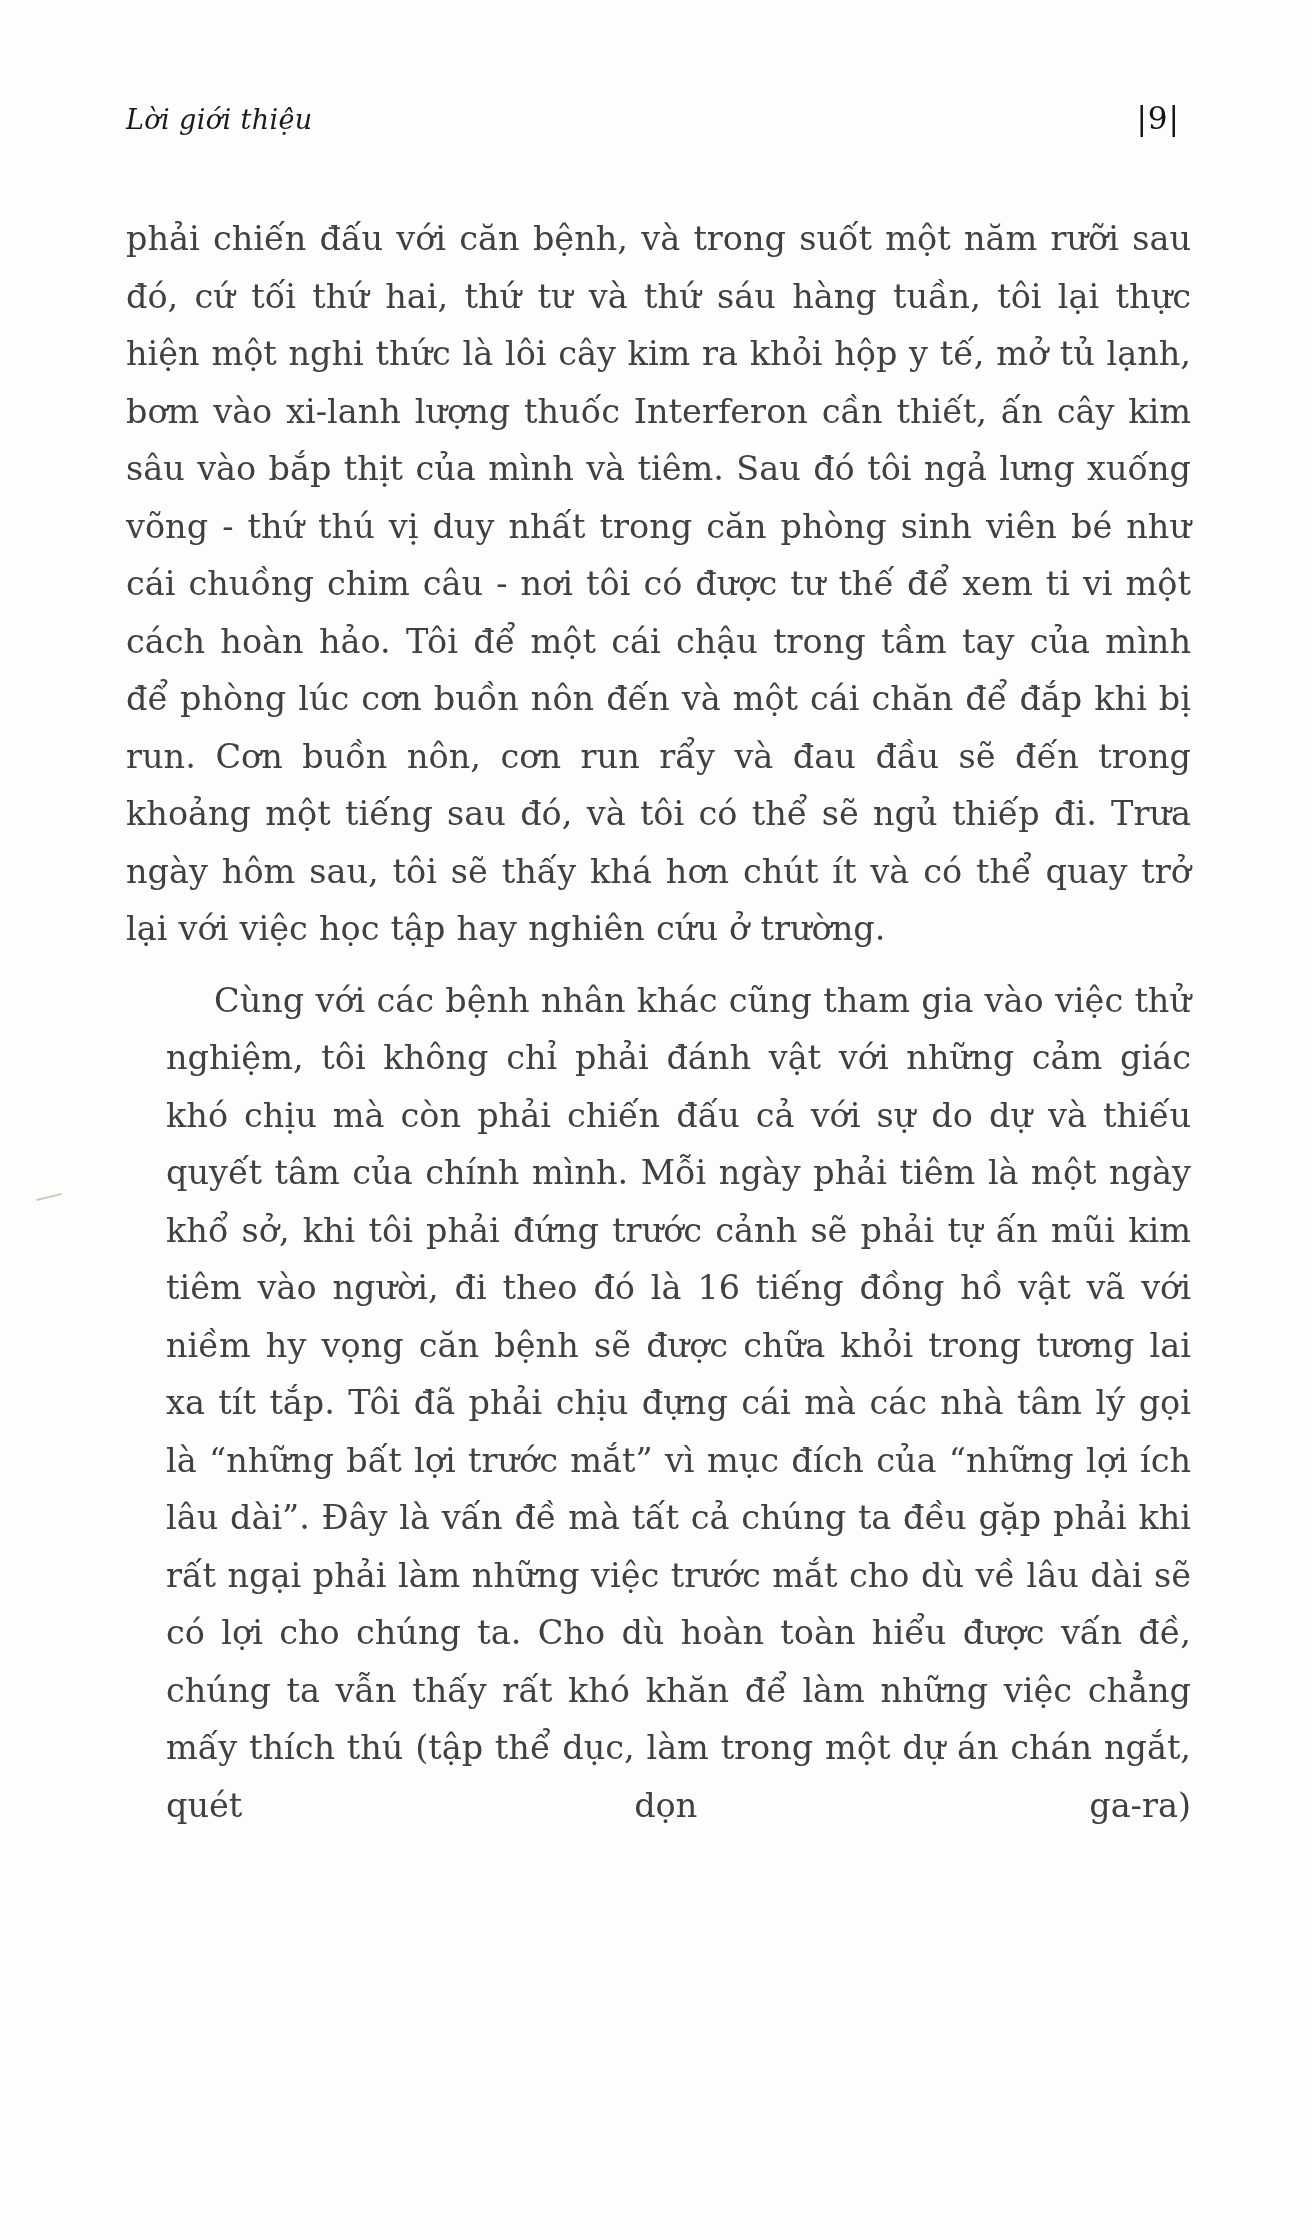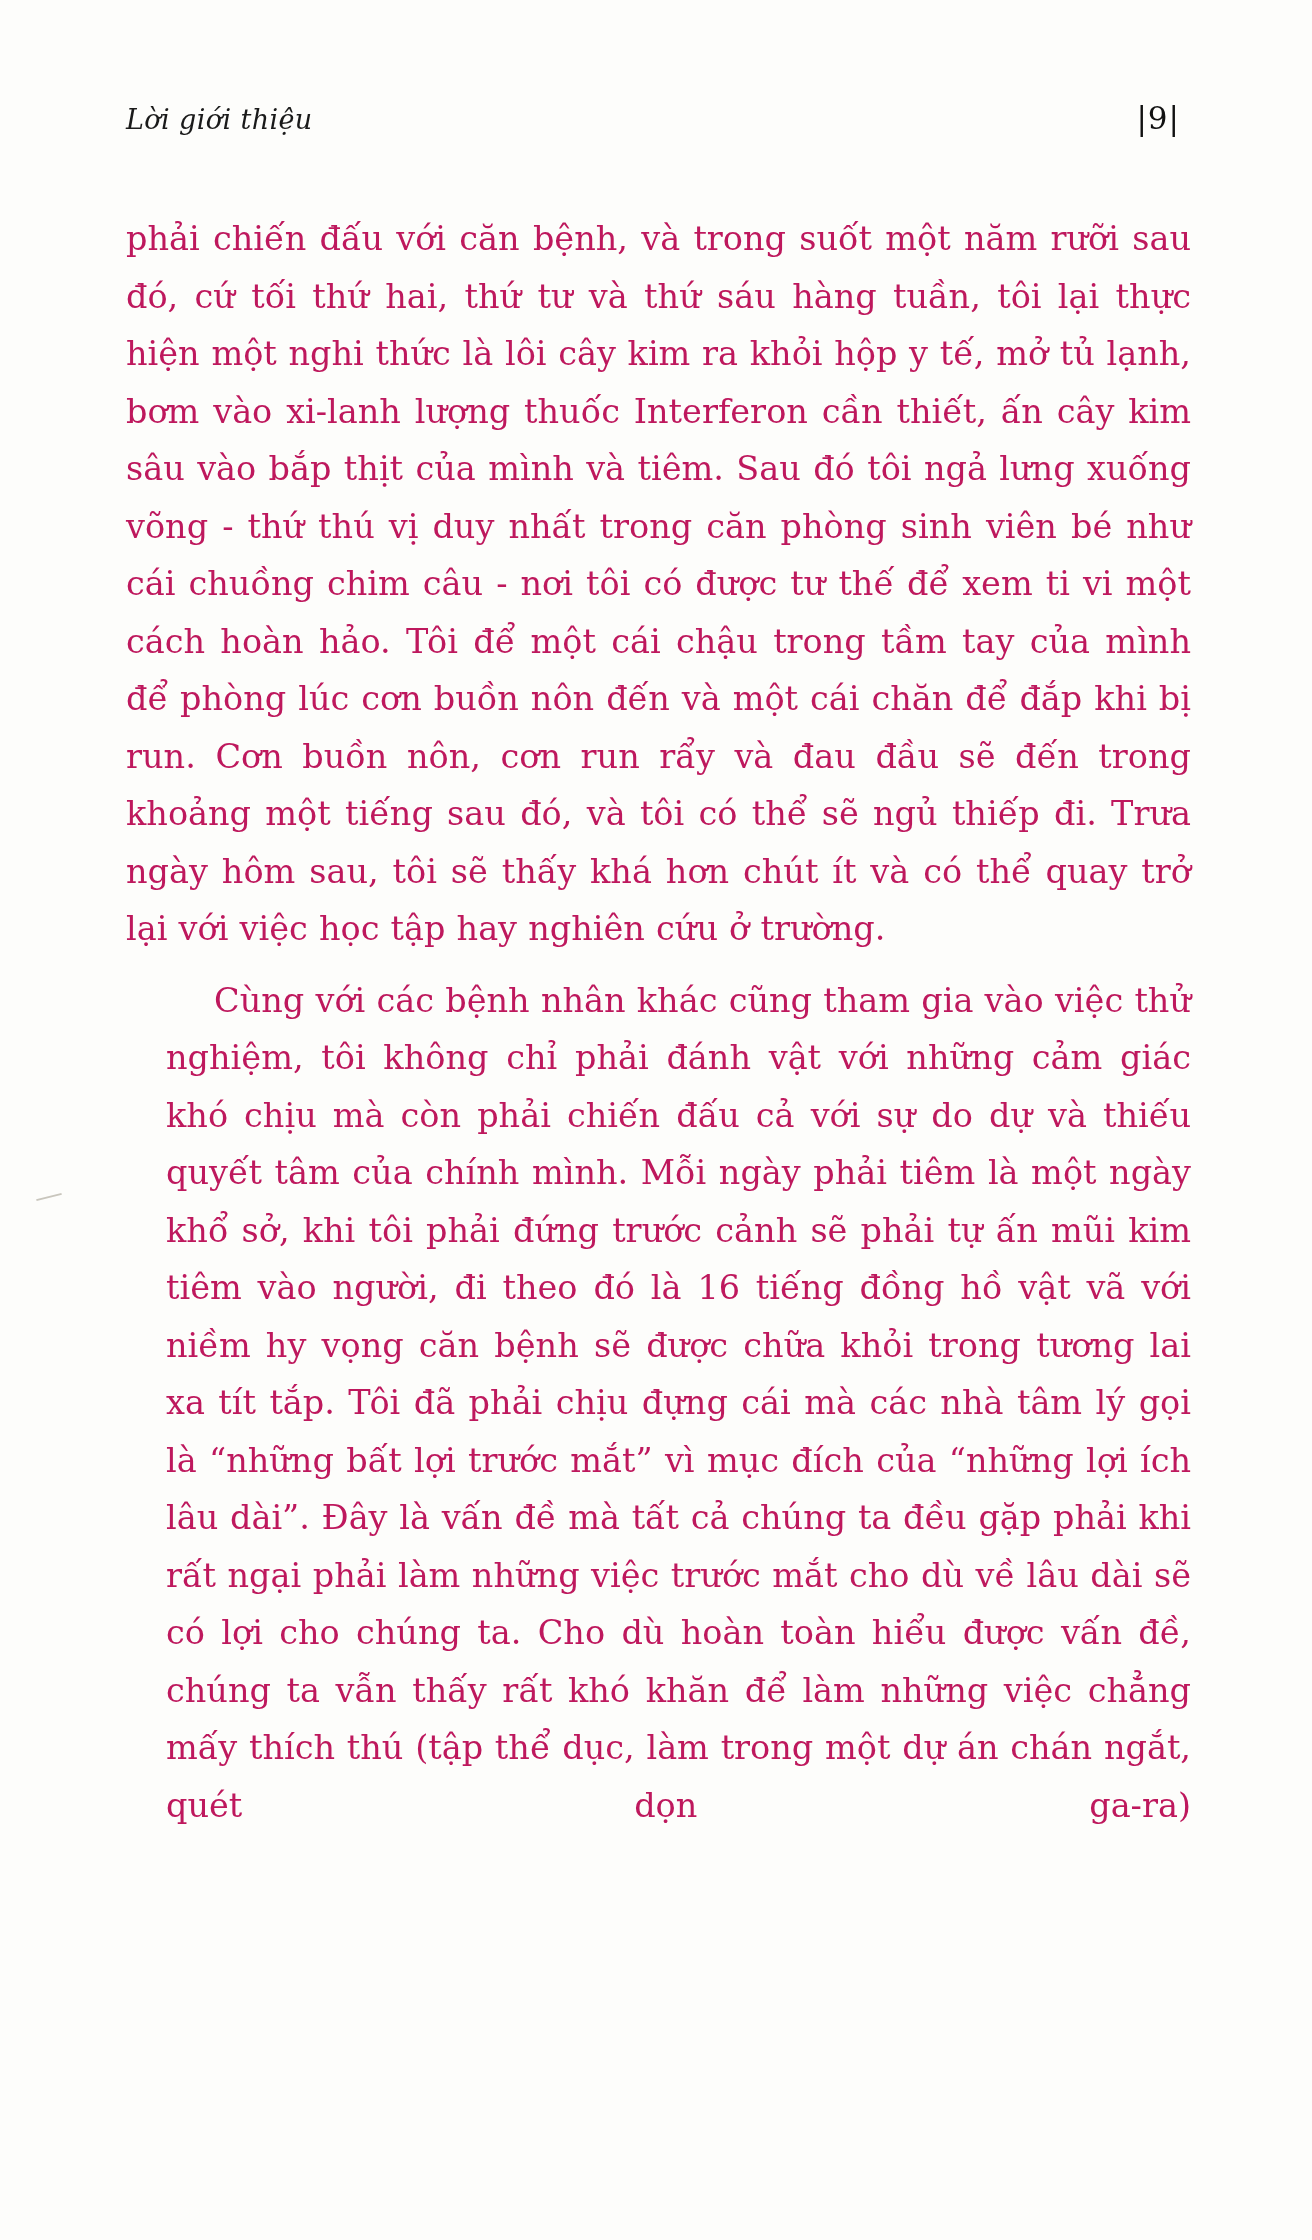--- a/index.html
+++ b/index.html
@@ -52,21 +52,21 @@
     left: 126px;
     width: 1065px;
   }
   .para {
     font-family: "DejaVu Serif", serif;
     font-size: 33.5px;
     line-height: 57.5px;
     text-align: justify;
     text-justify: inter-word;
     margin: 0 0 4px 0;
-    color: #be185d;
+    color: #404040;
     word-spacing: 0.5px;
   }
   .para.indent {
     text-indent: 48px;
     margin-top: 14px;
     margin-left: 40px;
   }
   .para:last-child::after {
     content: "";
     display: inline-block;

